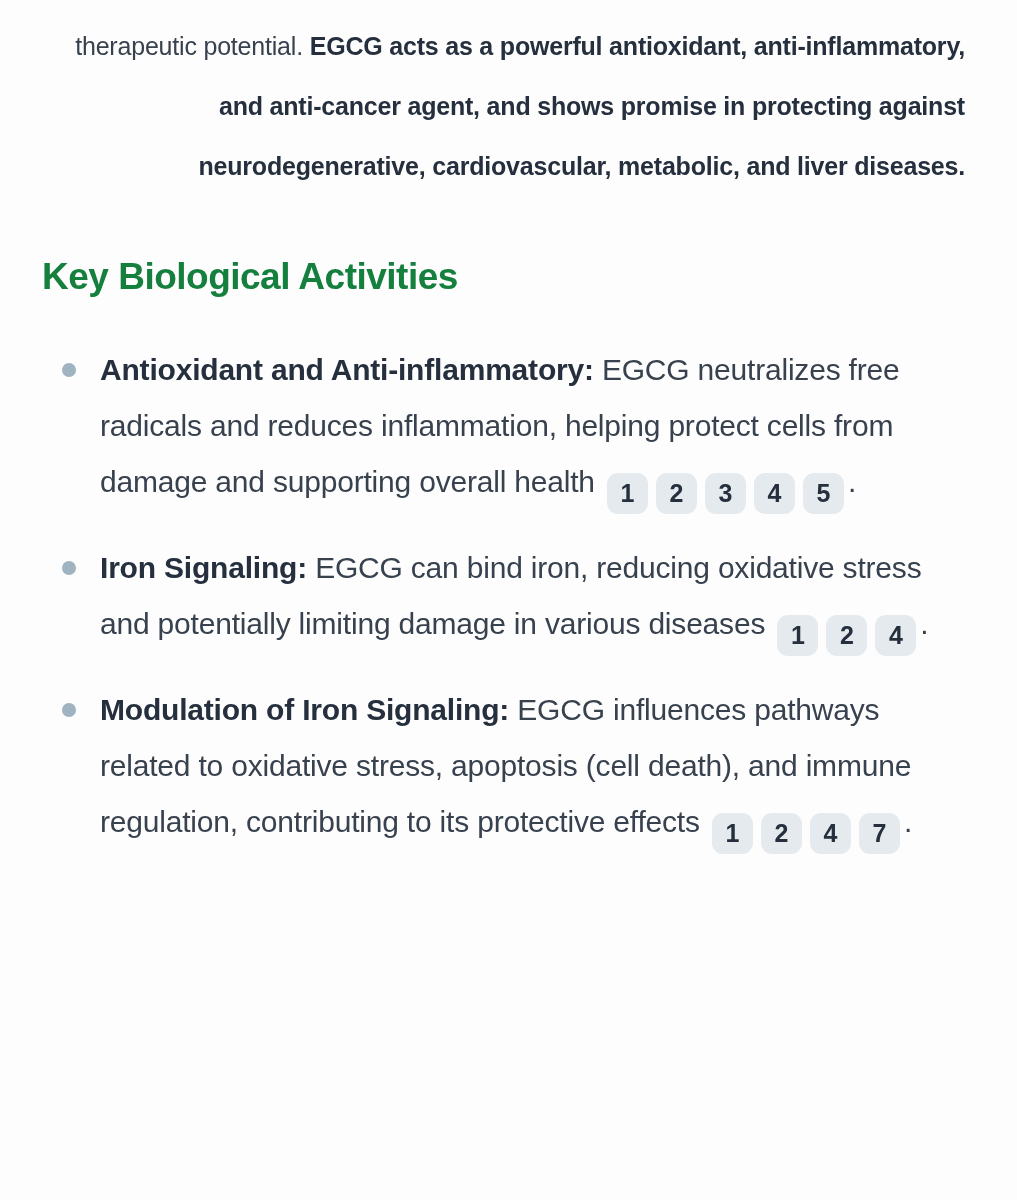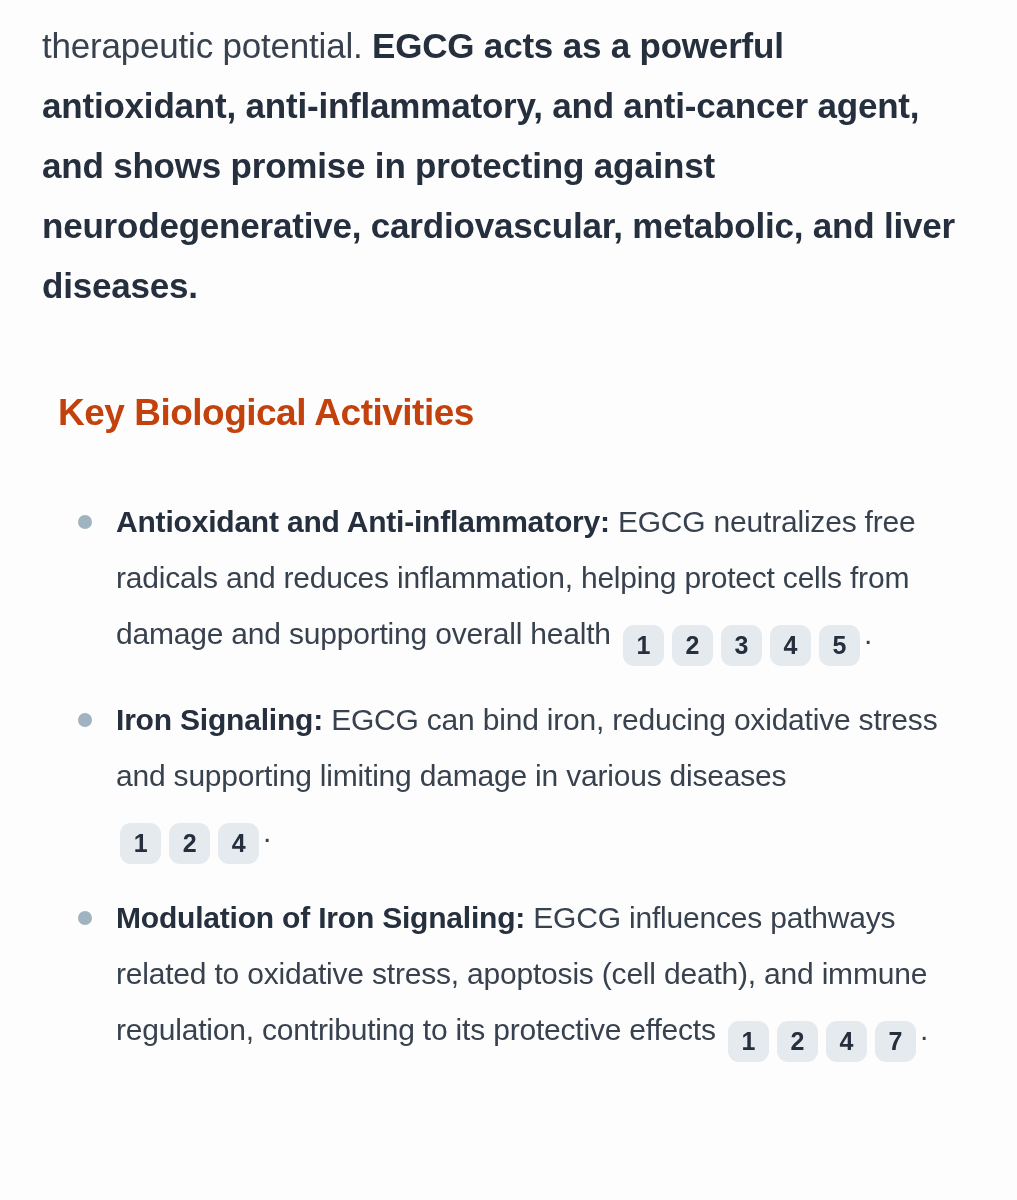--- a/index.html
+++ b/index.html
@@ -21,50 +21,51 @@
     height: 1200px;
     background: #fdfdfd;
     box-sizing: border-box;
     padding: 0 52px 0 42px;
   }
 
   
   .intro {
     margin: 0;
     padding-top: 16px;
-    font-size: 35px;
+    font-size: 25px;
     line-height: 60px;
     color: #2b3441;
     letter-spacing: -0.2px;
     max-width: 930px;
+    text-align: right;
   }
   .intro .lead {
     font-weight: 400;
     color: #38414e;
   }
   .intro .strong {
     font-weight: 700;
     color: #252f3d;
   }
 
   
   .section-heading {
-    margin: 16px;
+    margin: 0;
     padding-top: 58px;
     font-size: 37px;
     line-height: 46px;
     font-weight: 700;
-    color: #c2410c;
+    color: #15803d;
     letter-spacing: -0.5px;
   }
 
   
   .activity-list {
     list-style: none;
-    margin: 16px;
+    margin: 0;
     padding: 0;
     padding-top: 42px;
   }
   .activity-item {
     position: relative;
     padding-left: 58px;
     margin-bottom: 26px;
     font-size: 30px;
     line-height: 56px;
     color: #38414e;
@@ -130,21 +131,21 @@
   <h2 class="section-heading">Key Biological Activities</h2>
 
   <ul class="activity-list">
 
     <li class="activity-item">
       <span class="bullet-dot"></span><span class="term">Antioxidant and Anti-inflammatory:</span><span class="desc"> EGCG neutralizes free radicals and reduces inflammation, helping protect cells from damage and supporting overall health </span><span class="citation-group">
         <a class="citation">1</a><a class="citation">2</a><a class="citation">3</a><a class="citation">4</a><a class="citation">5</a></span><span class="trailing-period">.</span>
     </li>
 
     <li class="activity-item">
-      <span class="bullet-dot"></span><span class="term">Iron Signaling:</span><span class="desc"> EGCG can bind iron, reducing oxidative stress and supporting limiting damage in various diseases </span><span class="citation-group">
+      <span class="bullet-dot"></span><span class="term">Iron Signaling:</span><span class="desc"> EGCG can bind iron, reducing oxidative stress and potentially limiting damage in various diseases </span><span class="citation-group">
         <a class="citation">1</a><a class="citation">2</a><a class="citation">4</a></span><span class="trailing-period">.</span>
     </li>
 
     <li class="activity-item">
       <span class="bullet-dot"></span><span class="term">Modulation of Iron Signaling:</span><span class="desc"> EGCG influences pathways related to oxidative stress, apoptosis (cell death), and immune regulation, contributing to its protective effects </span><span class="citation-group">
         <a class="citation">1</a><a class="citation">2</a><a class="citation">4</a><a class="citation">7</a></span><span class="trailing-period">.</span>
     </li>
 
   </ul>
 

